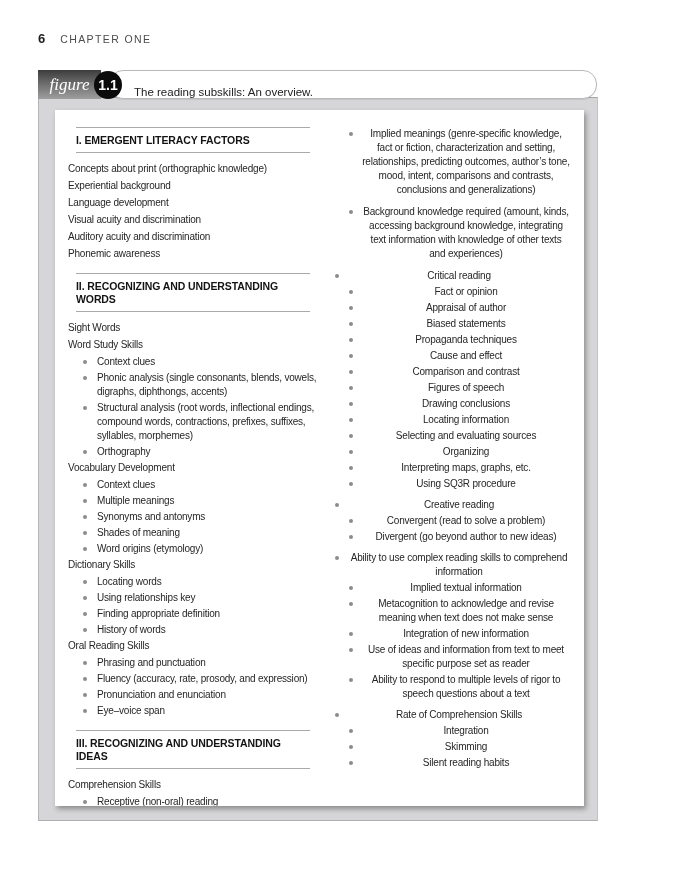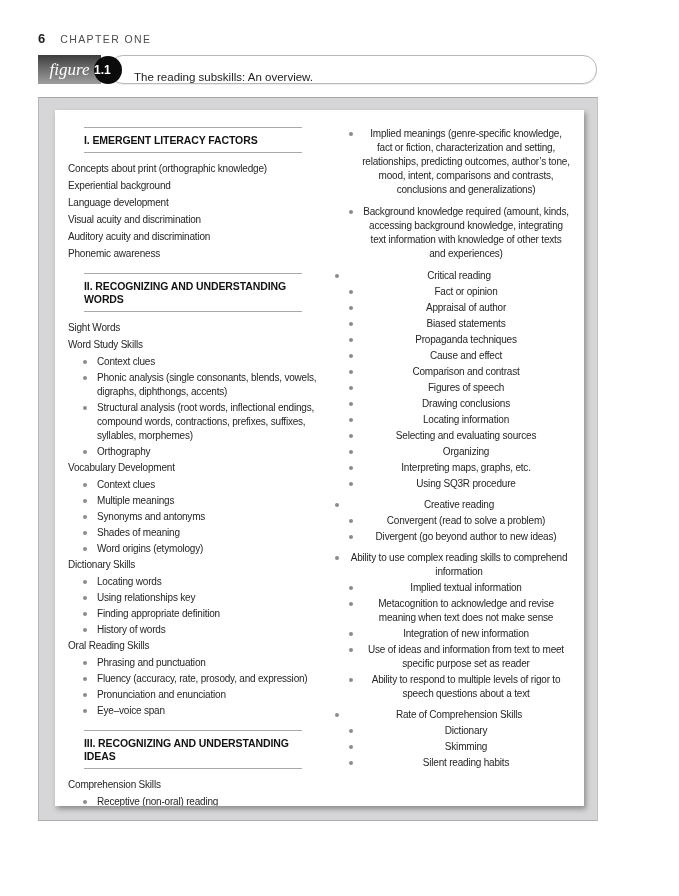--- a/index.html
+++ b/index.html
@@ -8,32 +8,32 @@
     font-family:"Liberation Sans", sans-serif;
     -webkit-font-smoothing:antialiased;
   }
 
   
   .page-header { position:absolute; left:38px; top:31px; display:flex; align-items:baseline; gap:15px; }
   .page-number { font-size:13px; font-weight:bold; color:#1e1e1e; }
   .chapter-title { font-size:10.5px; letter-spacing:1.4px; color:#4c4c4c; }
 
   
-  .figure-banner { position:absolute; left:38px; top:55px; width:559px; height:29px; display:flex; align-items:center; }
+  .figure-banner { position:absolute; left:38px; top:70px; width:559px; height:29px; display:flex; align-items:center; }
   .fig-label {
     width:63px; height:29px; flex:0 0 auto;
     background:linear-gradient(180deg,#3c3c3c 0%,#6b6b6b 45%,#9e9e9e 100%);
     color:#ffffff; font-family:"Liberation Serif", serif; font-style:italic;
     font-size:17px; display:flex; align-items:center; justify-content:center;
     z-index:1;
   }
   .fig-num {
     width:28px; height:28px; flex:0 0 auto; border-radius:50%;
-    background:#0b0b0b; color:#ffffff; font-weight:bold; font-size:12px;
-    display:flex; align-items:center; justify-content:flex-start;
+    background:#0b0b0b; color:#ffffff; font-weight:bold; font-size:14px;
+    display:flex; align-items:center; justify-content:center;
     margin-left:-7px; z-index:3;
   }
   .fig-caption {
     flex:1 1 auto; height:27px; margin-left:-13px; z-index:2;
     background:#ffffff; border:1px solid #b9b9b9; border-radius:14px;
     display:flex; align-items:flex-end; padding-left:24px;
     font-size:11.5px; color:#222222;
     box-shadow:0 1px 1px rgba(0,0,0,0.08);
   }
 
@@ -53,21 +53,21 @@
   }
   .col { box-sizing:border-box; }
   .col-left  { width:250px; flex:0 0 auto; }
   .col-right { flex:1 1 auto;text-align:center; }
 
   
   .heading {
     font-size:10.5px; font-weight:bold; color:#131313; line-height:13px;
     letter-spacing:-0.1px;
     border-top:1px solid #a9a9a9; border-bottom:1px solid #a9a9a9;
-    padding:6px 0 5px; margin:12px 16px 9px;
+    padding:6px 0 5px; margin:12px 8px 9px;
   }
   .col-left .heading:first-child { margin-top:0; }
 
   .item {
     position:relative; font-size:10px; line-height:14px; letter-spacing:-0.2px;
     color:#262626; margin-bottom:2px;
   }
   .col-left .lv0 { margin-top:1px; margin-bottom:3px; }
   .col-left .lv1 { padding-left:29px; }
   .col-left .lv1 > .bullet { left:15px; }
@@ -165,18 +165,18 @@
         <div class="item lv1"><span class="bullet"></span><span>Creative reading</span></div>
         <div class="item lv2"><span class="bullet"></span><span>Convergent (read to solve a problem)</span></div>
         <div class="item lv2"><span class="bullet"></span><span>Divergent (go beyond author to new ideas)</span></div>
         <div class="item lv1"><span class="bullet"></span><span>Ability to use complex reading skills to comprehend information</span></div>
         <div class="item lv2"><span class="bullet"></span><span>Implied textual information</span></div>
         <div class="item lv2"><span class="bullet"></span><span>Metacognition to acknowledge and revise meaning when text does not make sense</span></div>
         <div class="item lv2"><span class="bullet"></span><span>Integration of new information</span></div>
         <div class="item lv2"><span class="bullet"></span><span>Use of ideas and information from text to meet specific purpose set as reader</span></div>
         <div class="item lv2"><span class="bullet"></span><span>Ability to respond to multiple levels of rigor to speech questions about a text</span></div>
         <div class="item lv1"><span class="bullet"></span><span>Rate of Comprehension Skills</span></div>
-        <div class="item lv2"><span class="bullet"></span><span>Dictionary</span></div>
+        <div class="item lv2"><span class="bullet"></span><span>Integration</span></div>
         <div class="item lv2"><span class="bullet"></span><span>Skimming</span></div>
         <div class="item lv2"><span class="bullet"></span><span>Silent reading habits</span></div>
       </div>
   </div>
 </div>
 
 </body></html>

